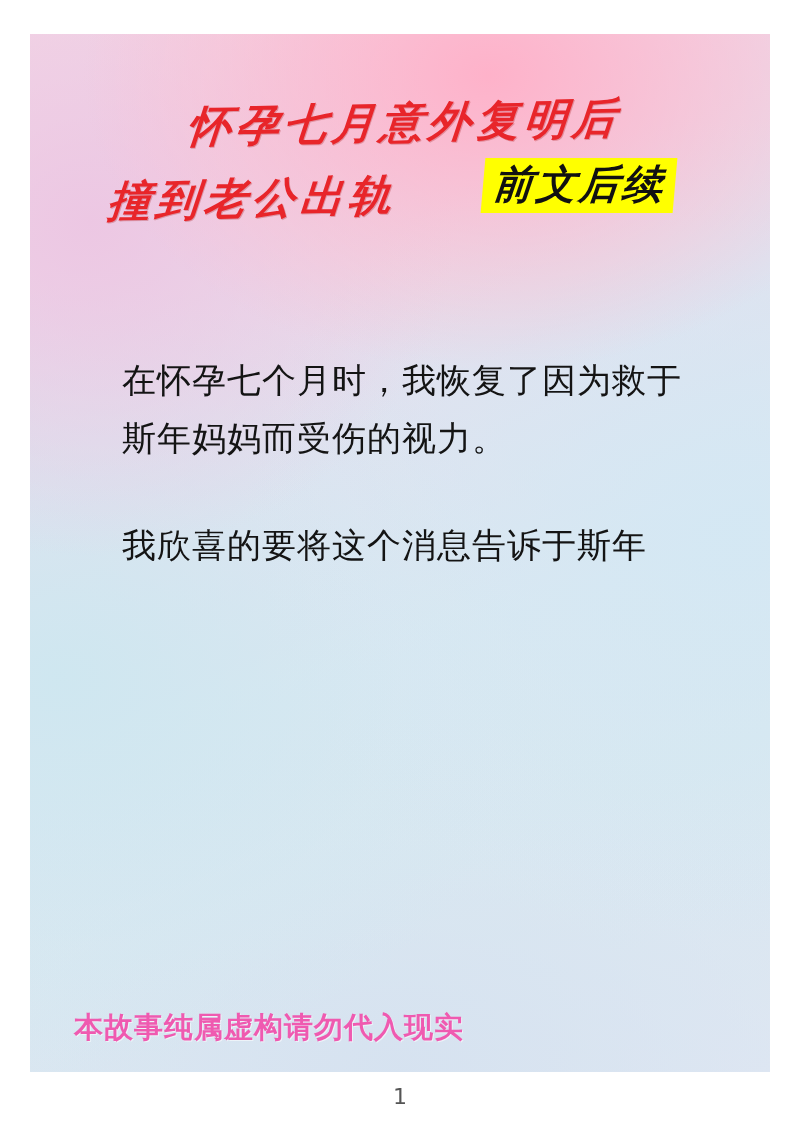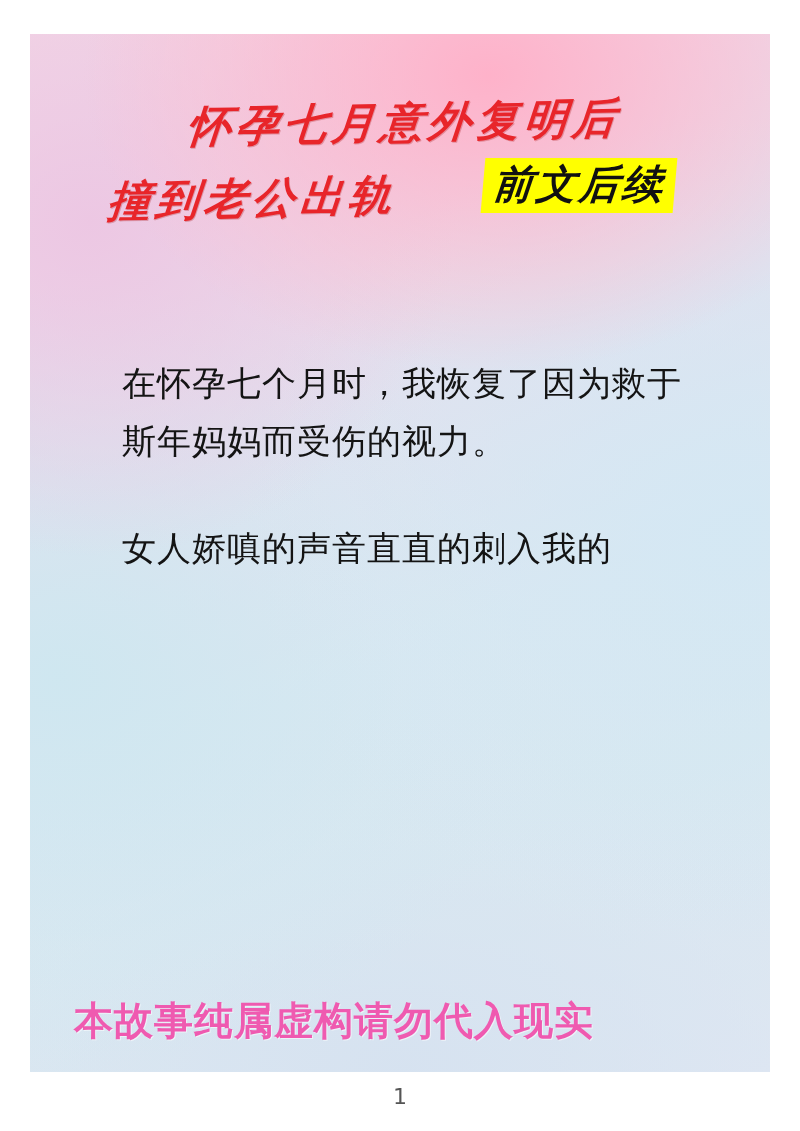--- a/index.html
+++ b/index.html
@@ -86,39 +86,39 @@
     letter-spacing: 3px;
     line-height: 1;
     transform: skewX(-5deg);
   }
 
   .body-text {
     position: absolute;
     left: 92px;
     top: 320px;
     width: 580px;
-    font-family: Liberation Sans, sans-serif;
+    font-family: Liberation Mono, monospace;
     font-size: 34px;
     line-height: 1.72;
     color: #141414;
     letter-spacing: 1px;
   }
 
   .para {
     margin: 0 0 48px 0;
   }
   .para:last-child { margin-bottom: 0; }
 
   .disclaimer {
     position: absolute;
     left: 44px;
     bottom: 24px;
     font-family: "DejaVu Sans", sans-serif;
     font-weight: bold;
-    font-size: 39px;
+    font-size: 29px;
     letter-spacing: 1px;
     color: #ef5ab0;
     text-shadow: 1px 1px 0 rgba(255,255,255,0.55);
   }
 
   .page-number {
     position: absolute;
     left: 0;
     top: 1084px;
     width: 800px;
@@ -136,21 +136,21 @@
   <div class="card">
 
     <div class="title-block">
       <div class="title-line l1">怀孕七月意外复明后</div>
       <div class="title-line l2">撞到老公出轨</div>
       <div class="highlight-tag">前文后续</div>
     </div>
 
     <div class="body-text">
       <p class="para">在怀孕七个月时，我恢复了因为救于斯年妈妈而受伤的视力。</p>
-      <p class="para">女人娇嗔的声音直直的刺入我的</p>
+      <p class="para">我欣喜的要将这个消息告诉于斯年</p>
     </div>
 
     <div class="disclaimer">本故事纯属虚构请勿代入现实</div>
 
   </div>
 
   <div class="page-number">1</div>
 
 </div>
 

